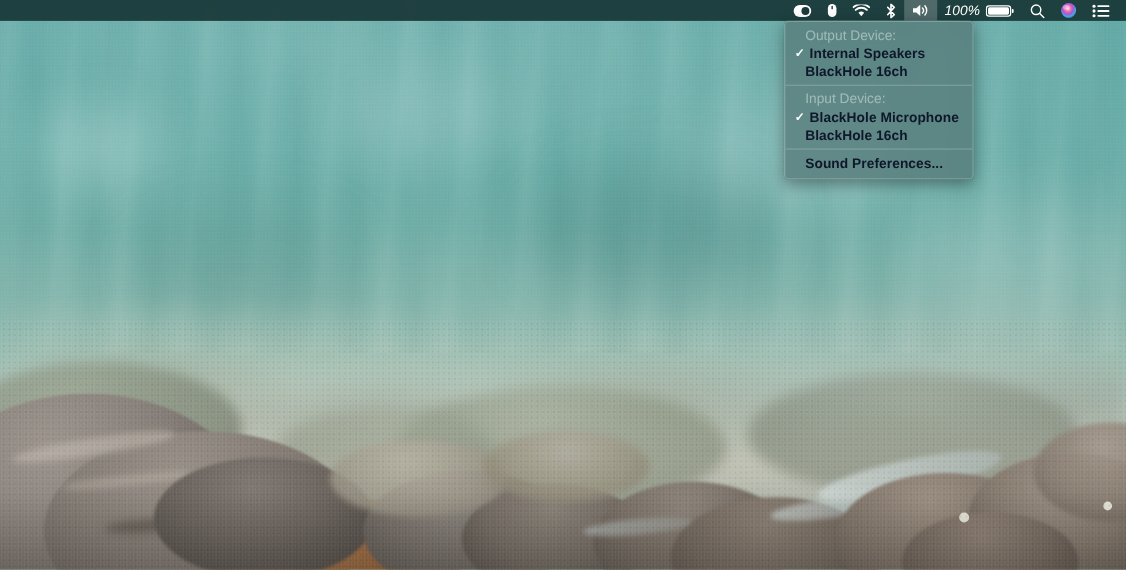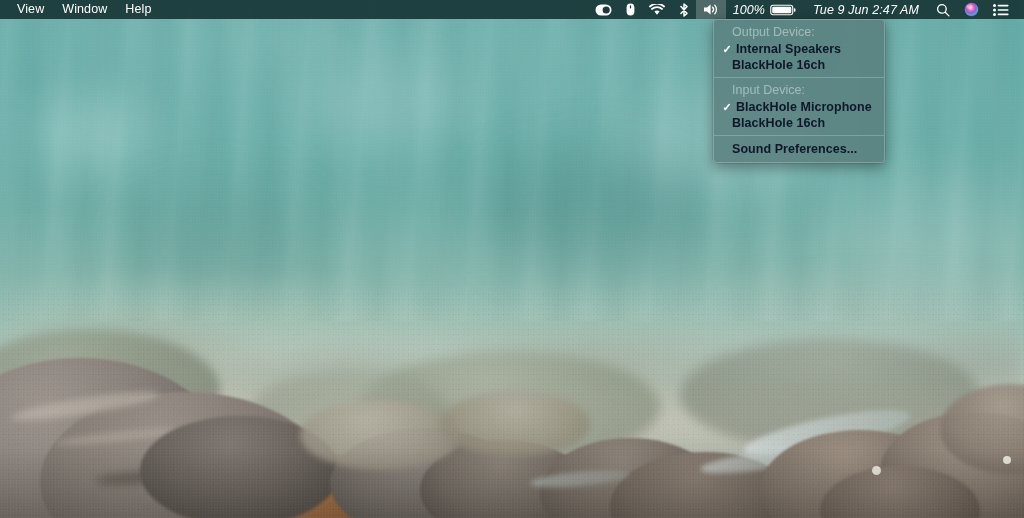--- a/index.html
+++ b/index.html
@@ -316,31 +316,20 @@
       <div style="position:absolute; left:0; bottom:0; width:100%; height:70px;
                   background:linear-gradient(to bottom, rgba(30,26,22,0) 0%, rgba(30,26,22,0.22) 100%);"></div>
     </div>
 
     <div class="grain"></div>
     <div class="grain-low"></div>
   </div>
 
   <div id="menubar">
 
-    <div class="mb-left">
-      <div class="mb-menu">
-        <span>View</span>
-      </div>
-      <div class="mb-menu">
-        <span>Window</span>
-      </div>
-      <div class="mb-menu">
-        <span>Help</span>
-      </div>
-    </div>
 
     <div class="mb-right">
 
       <div class="mb-item">
         <span class="mb-icon">
           <svg width="17" height="12" viewBox="0 0 17 12">
             <rect x="0.5" y="0.5" width="16" height="11" rx="5.5" fill="#ffffff"></rect>
             <circle cx="11.2" cy="6" r="3.6" fill="#1d3b3b"></circle>
           </svg>
         </span>
@@ -388,23 +377,20 @@
         <span class="mb-icon">
           <svg width="26" height="12" viewBox="0 0 26 12">
             <rect x="0.75" y="1.25" width="22" height="9.5" rx="2.4" fill="none" stroke="#ffffff" stroke-width="1.1"></rect>
             <rect x="2.2" y="2.7" width="19.1" height="6.6" rx="1.4" fill="#ffffff"></rect>
             <path d="M24.3 4.3 L24.3 7.7 A2.1 2.1 0 0 0 24.3 4.3 Z" fill="#ffffff"></path>
             <rect x="23.9" y="4.2" width="1.5" height="3.6" rx="0.7" fill="#ffffff"></rect>
           </svg>
         </span>
       </div>
 
-      <div class="mb-item" style="padding:0 10px;">
-        <span class="mb-text">Tue 9 Jun  2:47 AM</span>
-      </div>
 
       <div class="mb-item">
         <span class="mb-icon">
           <svg width="14" height="14" viewBox="0 0 14 14">
             <circle cx="5.9" cy="5.9" r="4.3" fill="none" stroke="#ffffff" stroke-width="1.3"></circle>
             <line x1="9.2" y1="9.2" x2="12.9" y2="12.9" stroke="#ffffff" stroke-width="1.3" stroke-linecap="round"></line>
           </svg>
         </span>
       </div>
 

